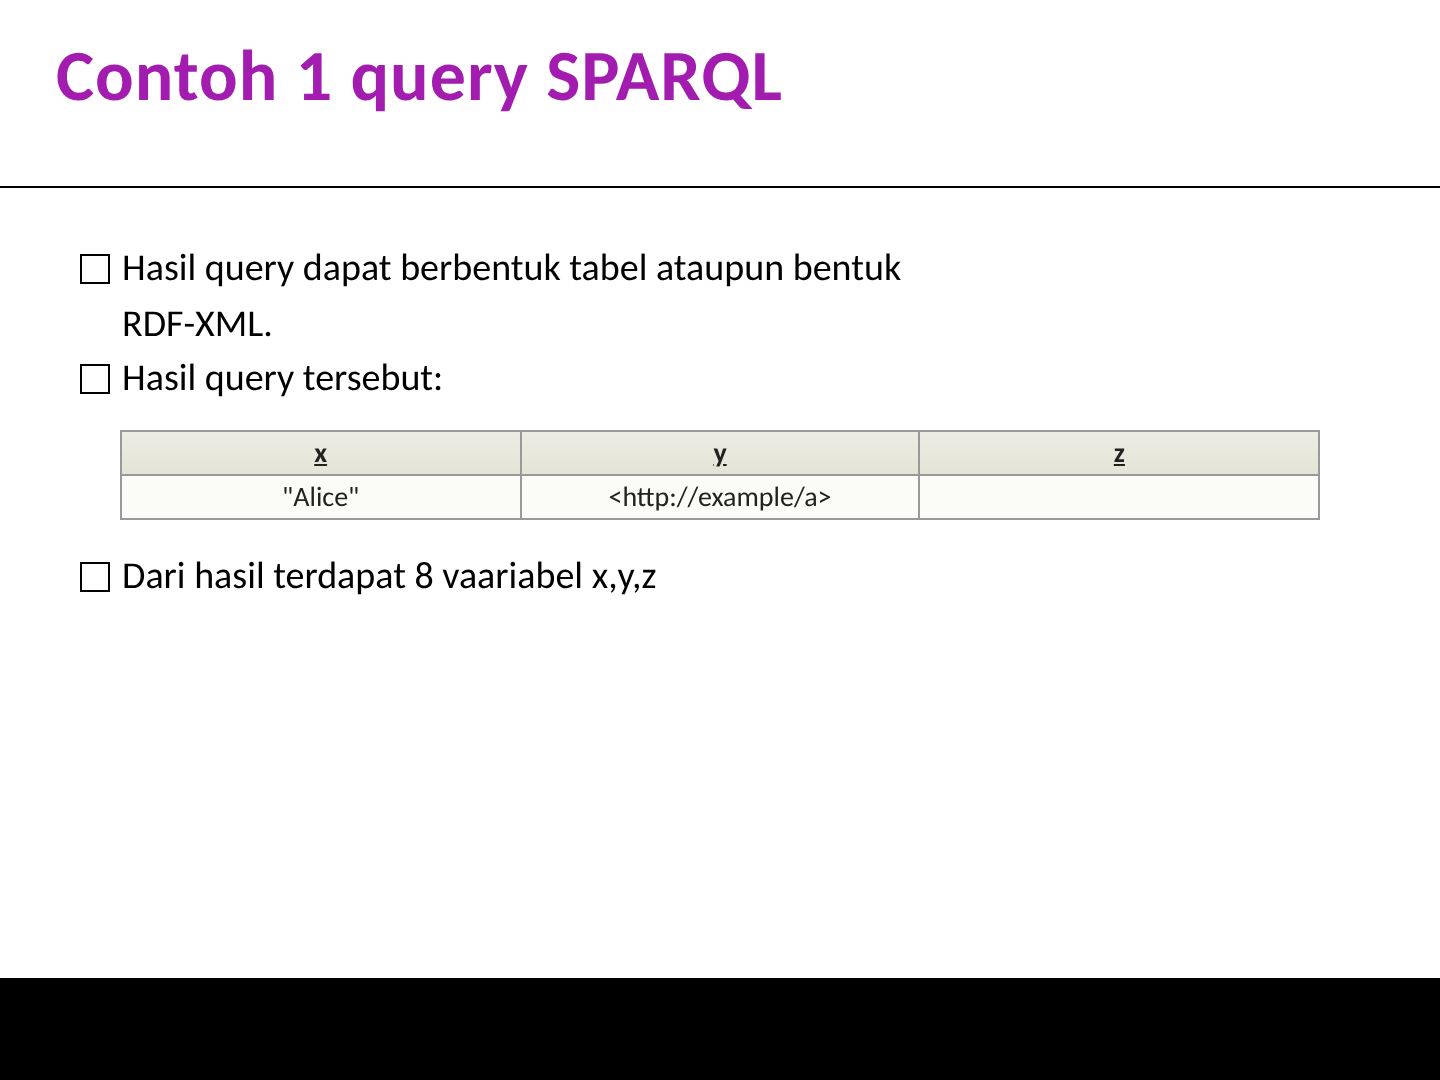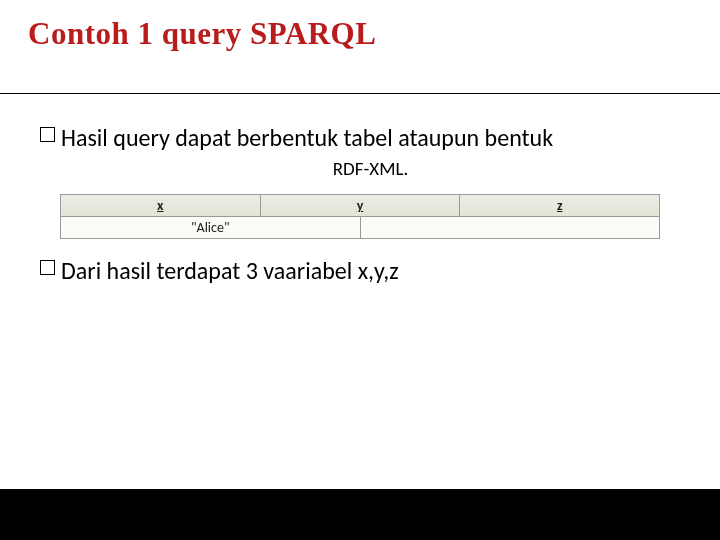--- a/index.html
+++ b/index.html
@@ -11,49 +11,48 @@
     background: #000;
     position: relative;
   }
   .title-area {
     background: #fff;
     padding: 16px 24px 20px 28px;
     height: 94px;
     border-bottom: 1px solid #000;
   }
   .title {
-    font-size: 31px;
+    font-size: 36px;
     font-weight: 600;
-    color: #b91c1c;
+    color: #a21caf;
     letter-spacing: 0.5px;
-    font-family: Liberation Serif, serif;
   }
   .body-area {
     background: #fff;
     padding: 28px 40px 20px 40px;
     height: 395px;
   }
   .bullet {
     display: flex;
-    font-size: 24px;
+    font-size: 19px;
     color: #000;
     line-height: 1.35;
     margin-bottom: 2px;
   }
   .bullet .marker {
     flex: 0 0 auto;
     width: 15px;
     height: 15px;
     border: 1.5px solid #000;
     margin-right: 6px;
     margin-top: 5px;
     background: #fff;
   }
   .bullet .text { flex: 1; }
-  .indent-continue { padding-left: 21px; font-size: 19px; line-height:1.35; margin-bottom:2px;text-align:center; }
+  .indent-continue { padding-left: 21px; font-size: 19px; line-height:1.35; margin-bottom:2px; }
   .result-table {
     margin: 12px 20px 16px 20px;
   }
   .result-table .hdr {
     display: flex;
     border: 1px solid #999;
     background: linear-gradient(#ecece4, #e4e4d6);
     font-size: 14px;
     font-weight: 700;
     color: #222;
@@ -96,34 +95,39 @@
 
   <div class="body-area">
 
     <div class="bullet">
       <div class="marker"></div>
       <div class="text">Hasil query dapat berbentuk tabel ataupun bentuk</div>
     </div>
     <div class="indent-continue">RDF-XML.</div>
 
 
+    <div class="bullet">
+      <div class="marker"></div>
+      <div class="text">Hasil query tersebut:</div>
+    </div>
 
     <div class="result-table">
       <div class="hdr">
         <div>x</div>
         <div>y</div>
         <div>z</div>
       </div>
       <div class="row">
         <div>"Alice"</div>
+        <div>&lt;http://example/a&gt;</div>
         <div></div>
       </div>
     </div>
 
     <div class="bullet">
       <div class="marker"></div>
-      <div class="text">Dari hasil terdapat 3 vaariabel x,y,z</div>
+      <div class="text">Dari hasil terdapat 8 vaariabel x,y,z</div>
     </div>
 
   </div>
 
   <div class="footer-black"></div>
 </div>
 
 </body></html>

